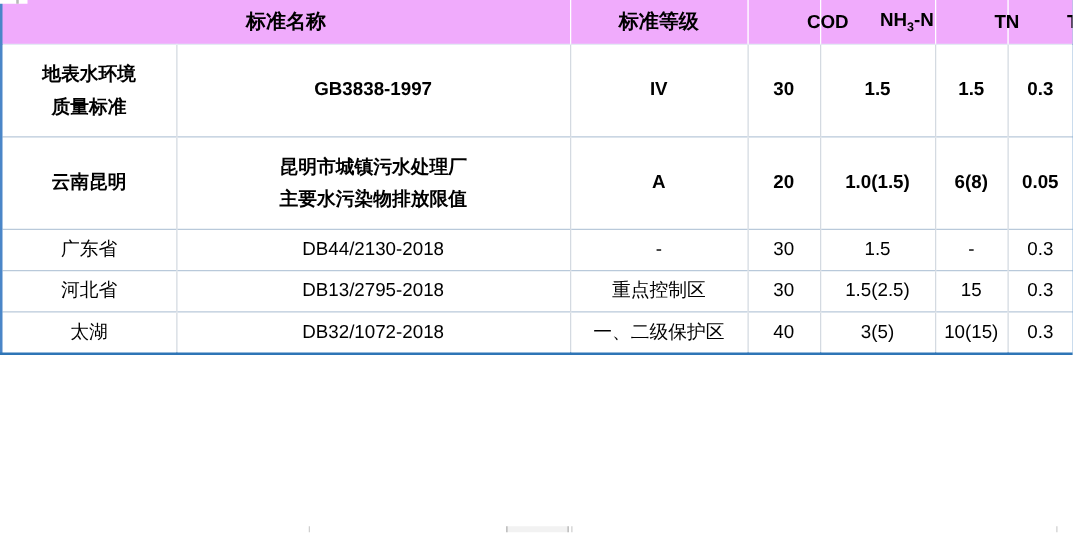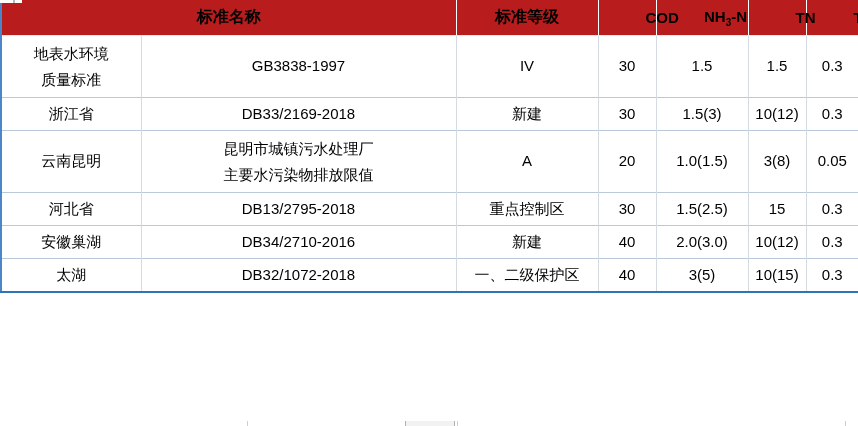--- a/index.html
+++ b/index.html
@@ -22,21 +22,21 @@
     top: 0;
     left: 0;
     width: 858px;
     border-collapse: collapse;
     table-layout: fixed;
     border-left: 2px solid #4a86c8;
     border-right: 2px solid #2e75b6;
     border-bottom: 2px solid #2e75b6;
   }
   thead th {
-    background: #b91c1c;
+    background: #f0abfc;
     color: #000000;
     font-weight: bold;
     font-size: 16px;
     height: 35px;
     padding: 0;
     text-align: center;
     vertical-align: middle;
     border-right: 1px solid #ffffff;
     border-bottom: 1px solid #e4ebf3;
   }
@@ -49,21 +49,21 @@
     vertical-align: middle;
     font-size: 15px;
     color: #000000;
     border-top: 1px solid #b9c9da;
     border-right: 1px solid #d4dae1;
     background: #ffffff;
     line-height: 1.35;
   }
   tbody td:last-child { border-right: none; }
   tbody tr.row { height: 33px; }
-  tbody tr.row-tall { height: 62px; }
+  tbody tr.row-tall { height: 74px; font-weight: bold; }
   tbody tr.row-tall .line { line-height: 26px; }
   
   .corner-artifact {
     position: absolute;
     top: 0; left: 0;
     width: 22px; height: 3px;
     background: #ffffff;
     z-index: 3;
   }
   .corner-tick {
@@ -128,57 +128,48 @@
             <div class="line">地表水环境</div>
             <div class="line">质量标准</div>
           </td>
         <td>GB3838-1997</td>
         <td>IV</td>
         <td>30</td>
         <td>1.5</td>
         <td>1.5</td>
         <td>0.3</td>
       </tr>
-      <tr class="row">
-        <td>浙江省</td>
-        <td>DB33/2169-2018</td>
-        <td>新建</td>
-        <td>30</td>
-        <td>1.5(3)</td>
-        <td>10(12)</td>
-        <td>0.3</td>
-      </tr>
       <tr class="row-tall">
         <td>云南昆明</td>
         <td>
             <div class="line">昆明市城镇污水处理厂</div>
             <div class="line">主要水污染物排放限值</div>
           </td>
         <td>A</td>
         <td>20</td>
         <td>1.0(1.5)</td>
-        <td>3(8)</td>
+        <td>6(8)</td>
         <td>0.05</td>
+      </tr>
+      <tr class="row">
+        <td>广东省</td>
+        <td>DB44/2130-2018</td>
+        <td>-</td>
+        <td>30</td>
+        <td>1.5</td>
+        <td>-</td>
+        <td>0.3</td>
       </tr>
       <tr class="row">
         <td>河北省</td>
         <td>DB13/2795-2018</td>
         <td>重点控制区</td>
         <td>30</td>
         <td>1.5(2.5)</td>
         <td>15</td>
-        <td>0.3</td>
-      </tr>
-      <tr class="row">
-        <td>安徽巢湖</td>
-        <td>DB34/2710-2016</td>
-        <td>新建</td>
-        <td>40</td>
-        <td>2.0(3.0)</td>
-        <td>10(12)</td>
         <td>0.3</td>
       </tr>
       <tr class="row">
         <td>太湖</td>
         <td>DB32/1072-2018</td>
         <td>一、二级保护区</td>
         <td>40</td>
         <td>3(5)</td>
         <td>10(15)</td>
         <td>0.3</td>

